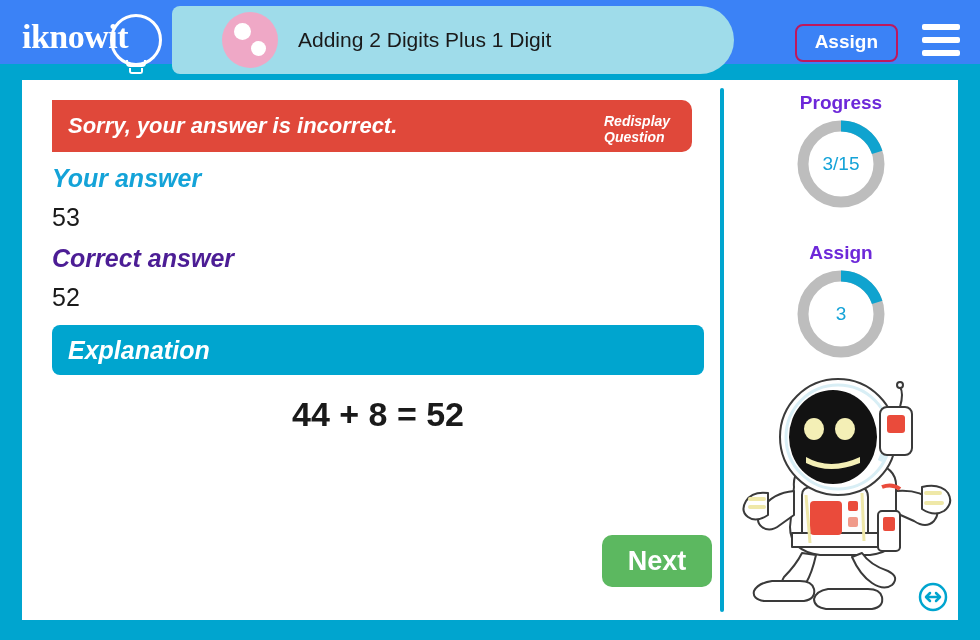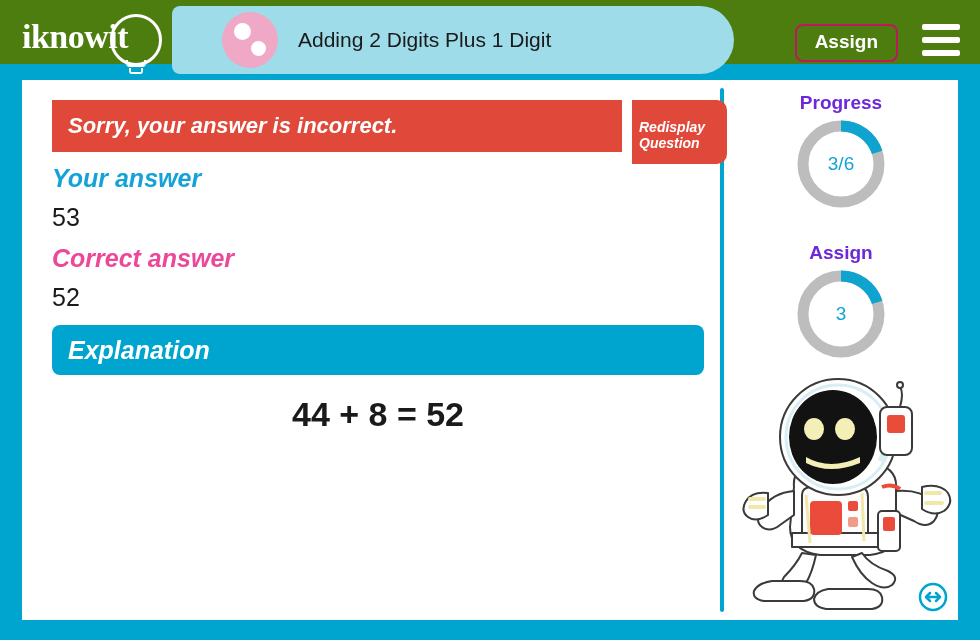--- a/index.html
+++ b/index.html
@@ -14,21 +14,21 @@
     position: relative;
     width: 980px; height: 640px;
     background: #00a5cf;
   }
 
   
   .header {
     position: absolute;
     left: 0; top: 0;
     width: 980px; height: 64px;
-    background: #4d7c0f;
+    background: #3b82f6;
   }
 
   .logo {
     position: absolute;
     left: 18px; top: 8px;
     width: 150px; height: 64px;
   }
 
   .logo-text {
     position: absolute;
@@ -177,22 +177,22 @@
   }
   .result-banner span {
     color: #ffffff;
     font-size: 22px;
     font-weight: bold;
     font-style: italic;
   }
 
   .redisplay-btn {
     position: absolute;
-    left: 580px; top: 0;
-    width: 95px; height: 64px;
+    left: 545px; top: 0;
+    width: 95px; height: 52px;
     background: #e0483a;
     border-radius: 0 10px 10px 0;
     color: #ffffff;
     font-size: 14px;
     font-weight: bold;
     font-style: italic;
     line-height: 1.12;
     padding: 8px 0 0 7px;
     cursor: pointer;
     border: none;
@@ -200,21 +200,21 @@
   }
 
   .ans-label {
     position: absolute;
     left: 30px;
     font-size: 25px;
     font-weight: bold;
     font-style: italic;
   }
   .label-your   { top: 84px;  color: #14a3d8; text-align: center; }
-  .label-correct{ top: 164px; color: #ec4899; }
+  .label-correct{ top: 164px; color: #4c1d95; }
 
   .ans-value {
     position: absolute;
     left: 30px;
     font-size: 25px;
     color: #1a1a1a;
   }
   .value-your    { top: 123px; }
   .value-correct { top: 203px; }
 
@@ -363,32 +363,33 @@
 
       <div class="ans-label label-correct">Correct answer</div>
       <div class="ans-value value-correct">52</div>
 
       <div class="explanation-bar">
         <span>Explanation</span>
       </div>
 
       <div class="explanation-body">44 + 8 = 52</div>
 
+      <button class="next-btn">Next</button>
     </div>
 
     <div class="sidebar">
 
       <div class="meter meter-progress">
         <div class="meter-title">Progress</div>
         <div class="donut">
           <svg width="88" height="88" viewBox="0 0 88 88">
             <circle cx="44" cy="44" r="38" fill="none" stroke="#bdbdbd" stroke-width="11"></circle>
             <circle id="prog-arc" cx="44" cy="44" r="38" fill="none" stroke="#0fa3cf" stroke-width="11" stroke-dasharray="47.752208334564855 191.00883333825942" transform="rotate(-90 44 44)"></circle>
           </svg>
-          <div class="donut-label">3/6</div>
+          <div class="donut-label">3/15</div>
         </div>
       </div>
 
       <div class="meter meter-score">
         <div class="meter-title">Assign</div>
         <div class="donut">
           <svg width="88" height="88" viewBox="0 0 88 88">
             <circle cx="44" cy="44" r="38" fill="none" stroke="#bdbdbd" stroke-width="11"></circle>
             <circle id="score-arc" cx="44" cy="44" r="38" fill="none" stroke="#0fa3cf" stroke-width="11" stroke-dasharray="47.752208334564855 191.00883333825942" transform="rotate(-90 44 44)"></circle>
           </svg>

